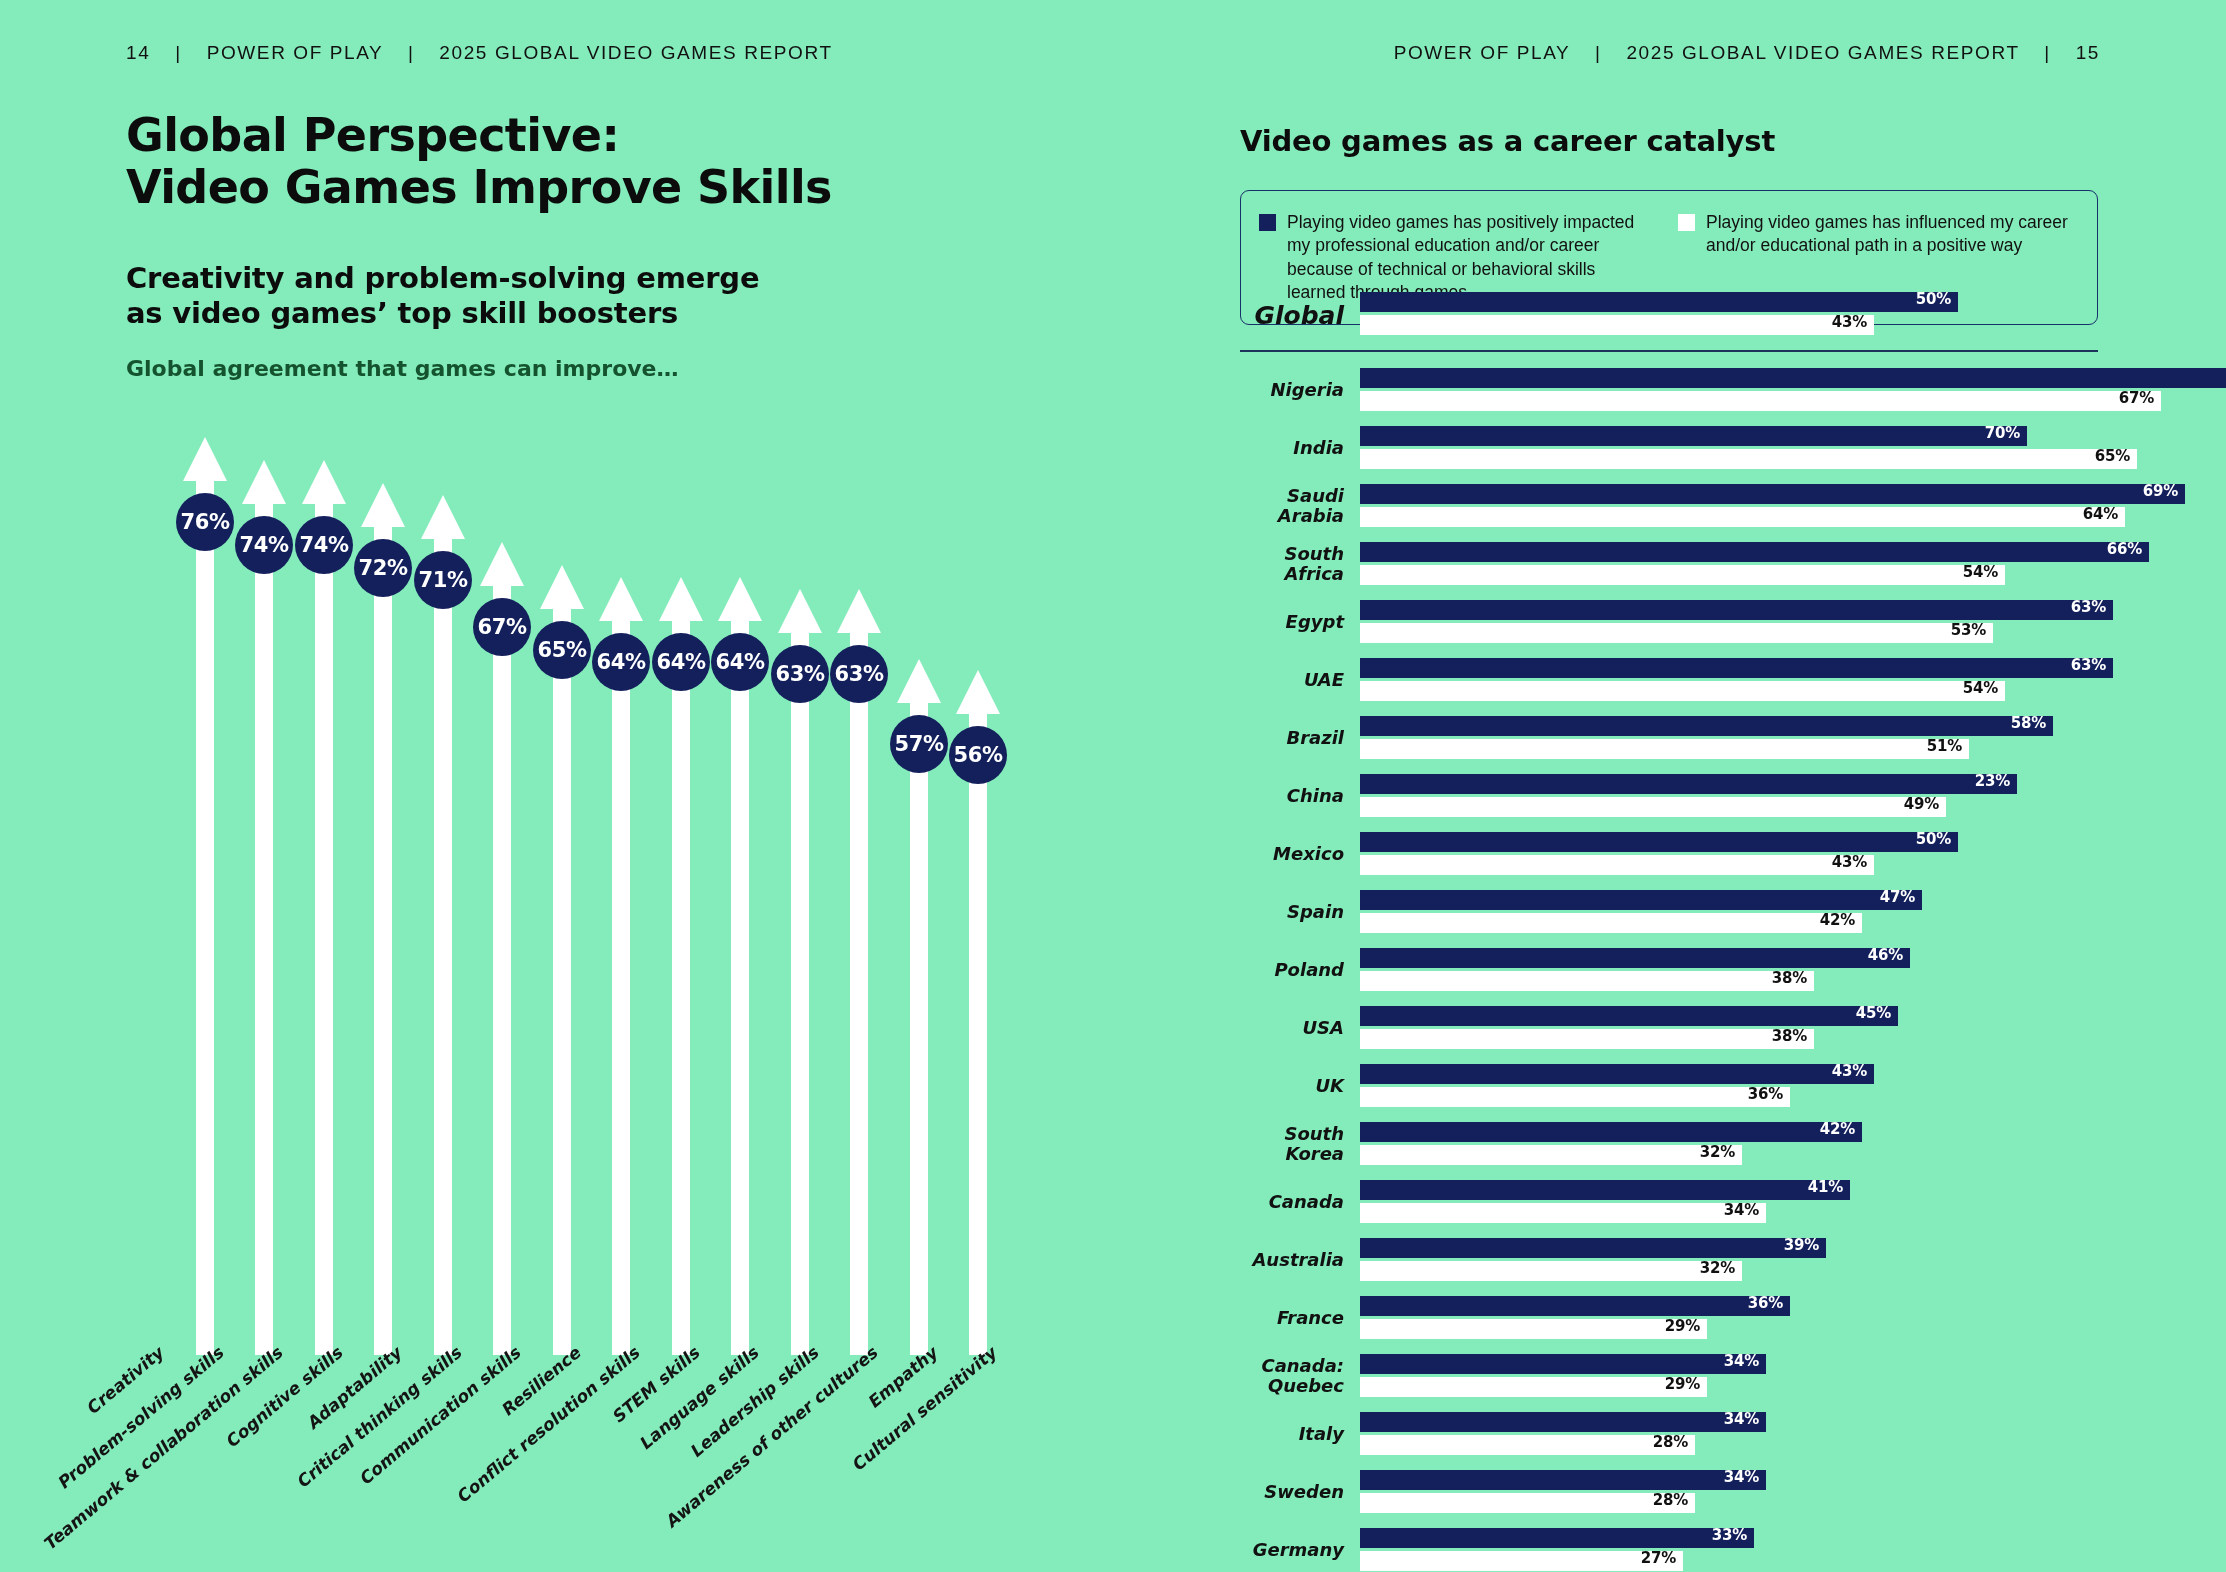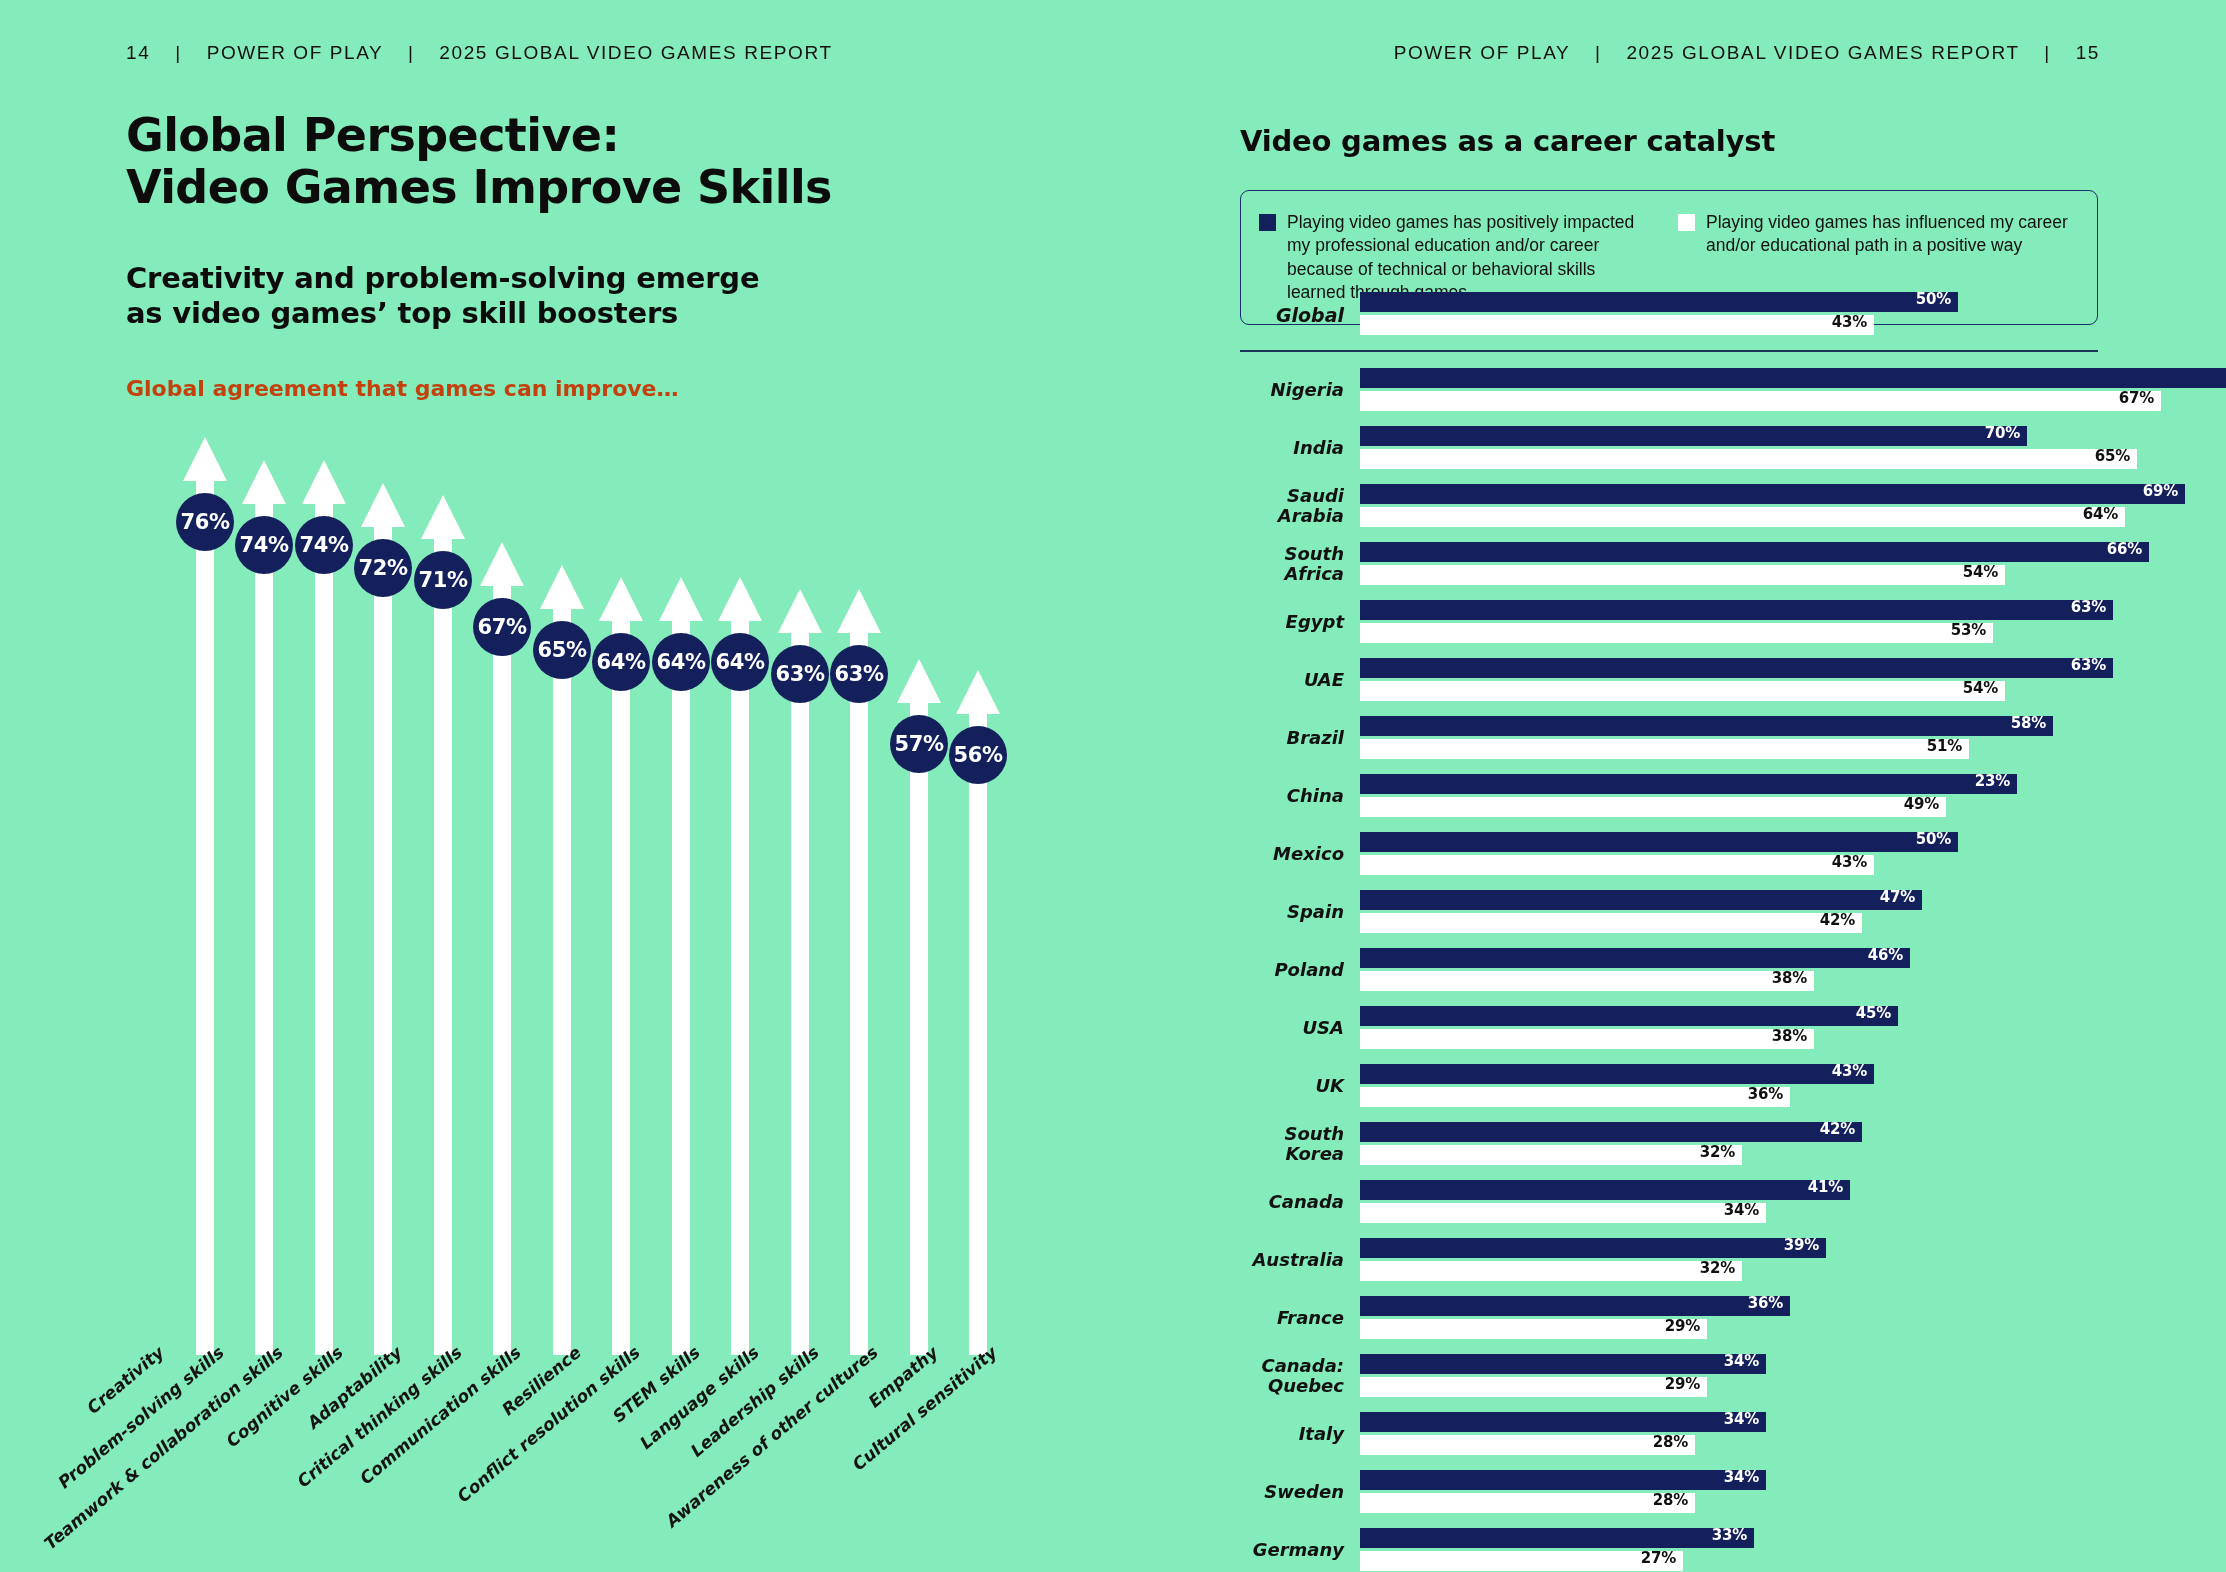--- a/index.html
+++ b/index.html
@@ -50,24 +50,24 @@
     margin: 48px 0 0 0;
     font-size: 29px;
     line-height: 1.22;
     font-weight: 700;
     color: #0c0c0c;
     letter-spacing: -0.2px;
     max-width: 660px;
     font-family: "DejaVu Sans", sans-serif;
   }
   .page-kicker {
-    margin: 44px 0 0 0;
+    margin: 24px 0 0 0;
     font-size: 22px;
     font-weight: 700;
-    color: #c2410c;
+    color: #14532d;
     font-family: "DejaVu Sans", sans-serif;
   }
 
   
   .arrow-chart {
     position: absolute;
     left: 116px;
     top: 395px;
     width: 880px;
     height: 960px;
@@ -199,21 +199,21 @@
     text-align: right;
     padding-right: 16px;
     box-sizing: border-box;
     font-size: 18px;
     font-style: italic;
     font-weight: 600;
     color: #111111;
     line-height: 1.08;
     font-family: "DejaVu Sans", sans-serif;
   }
-  .bar-row.global .bar-label { font-weight: 700; font-size: 19px; }
+  .bar-row.global .bar-label { font-weight: 700; font-size: 25px; }
   .bars {
     flex: 1 1 auto;
     position: relative;
     height: 100%;
   }
   .bar {
     position: relative;
     height: 20px;
     display: flex;
     align-items: flex-start;

